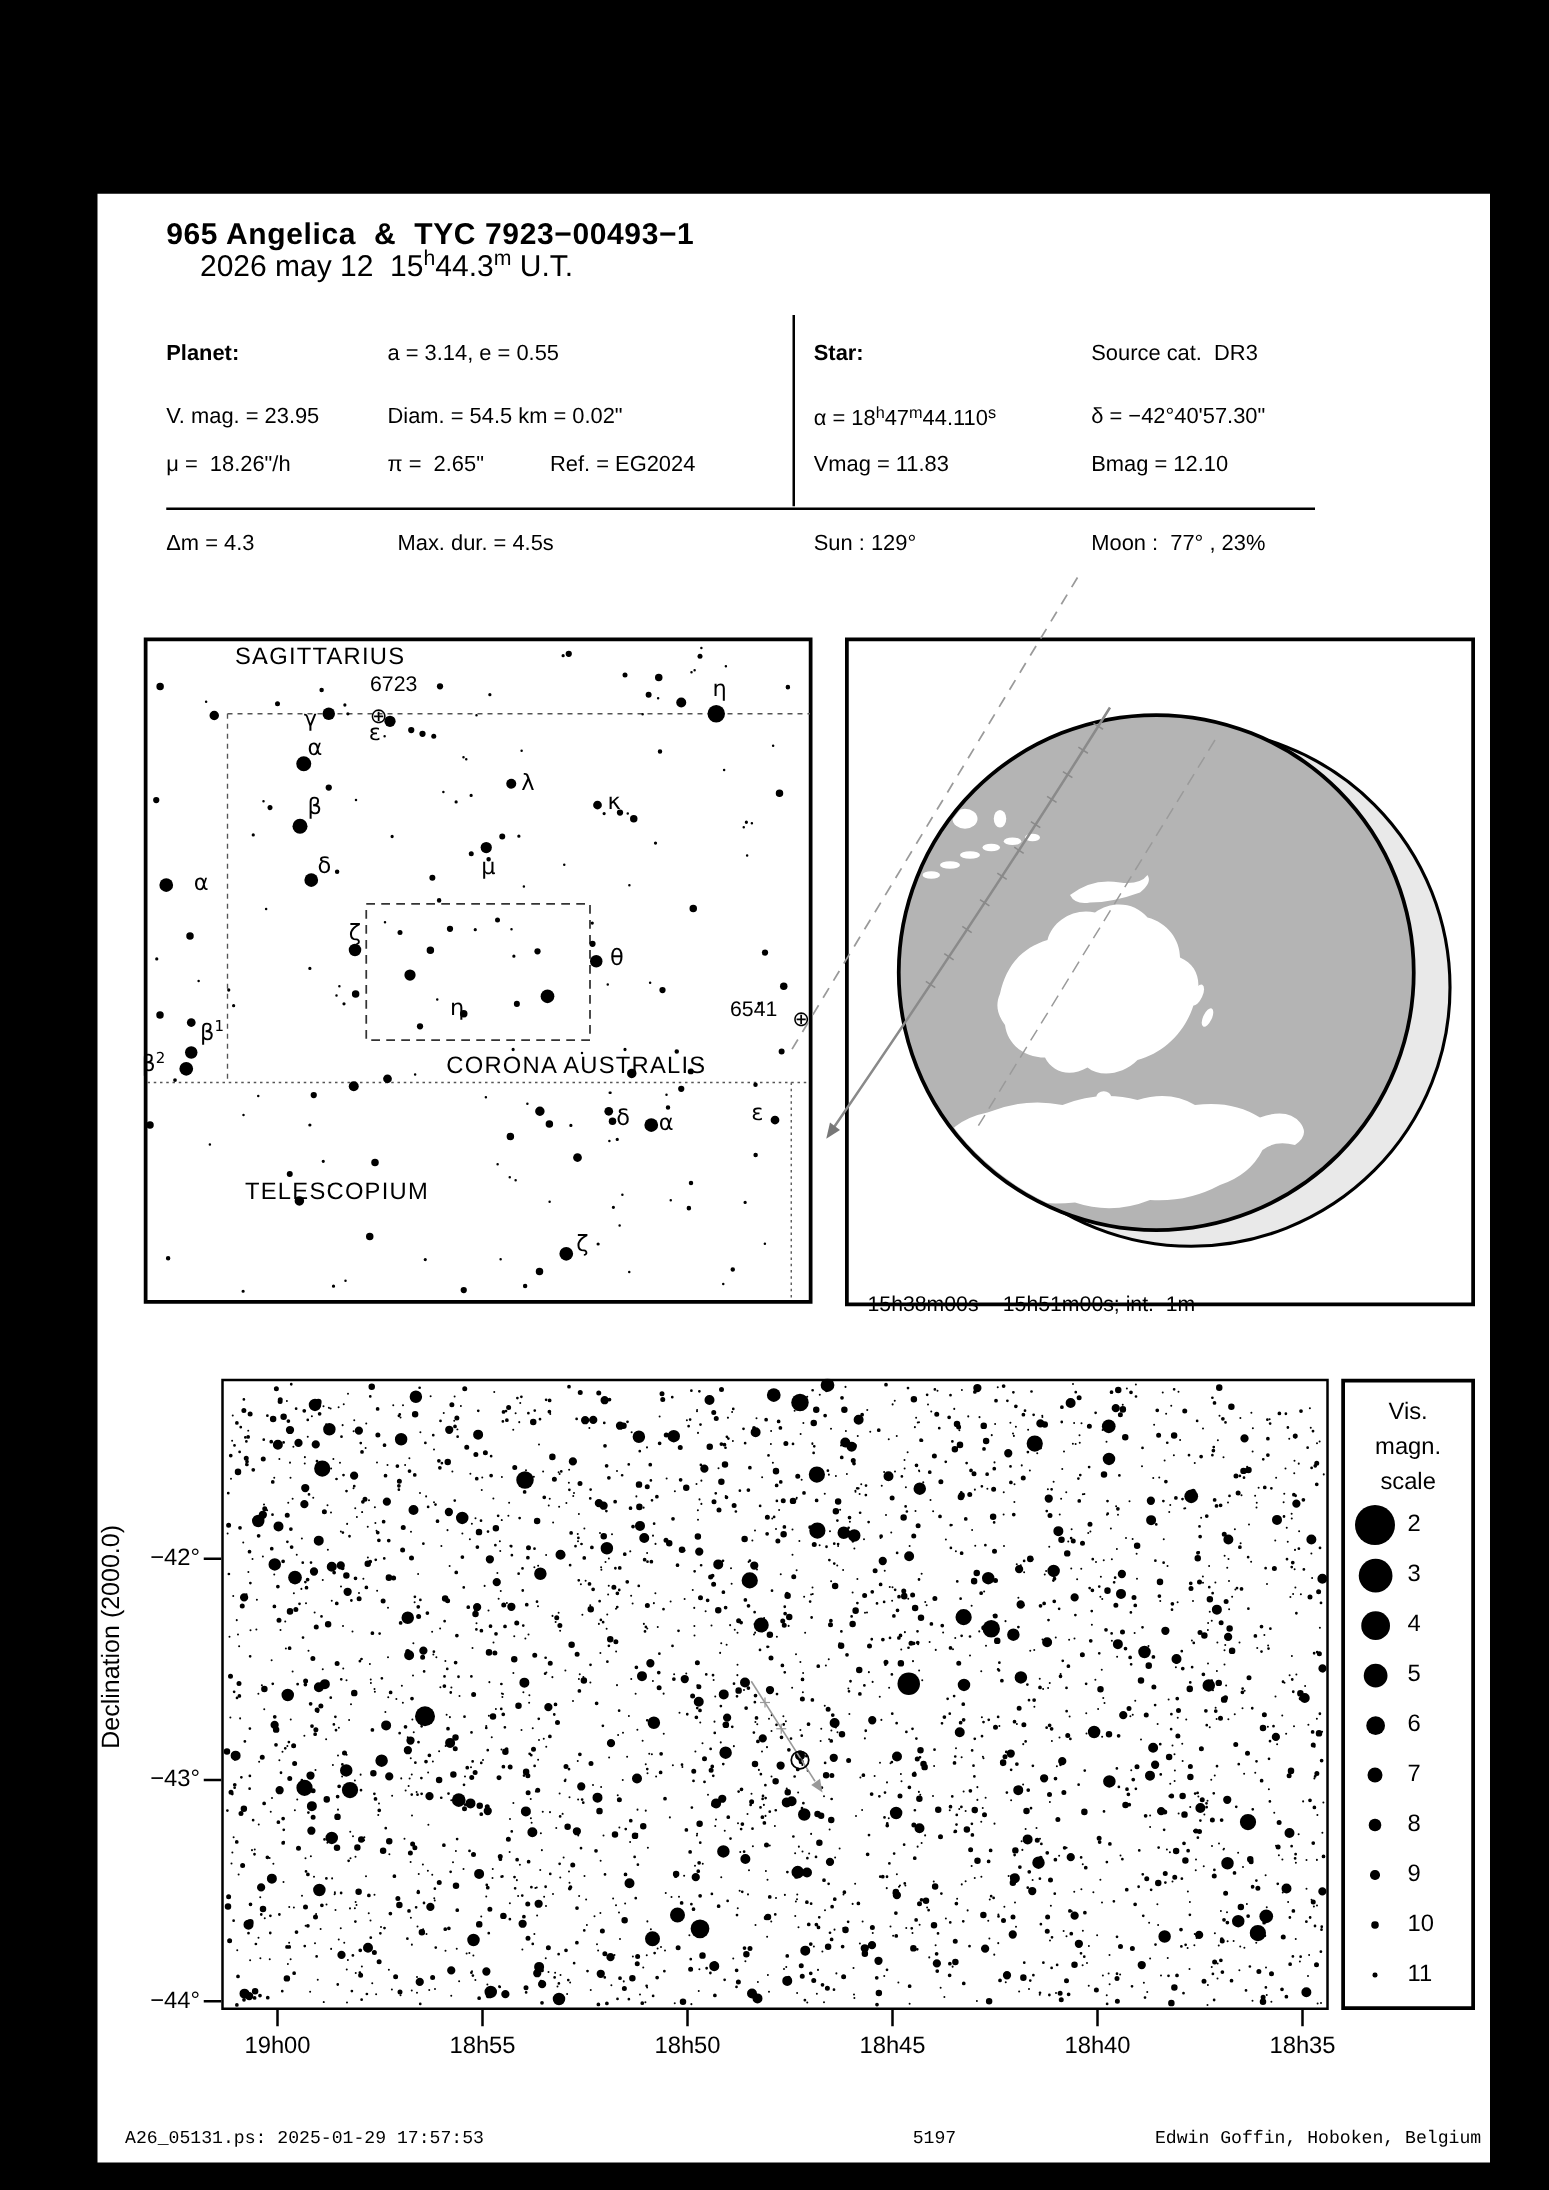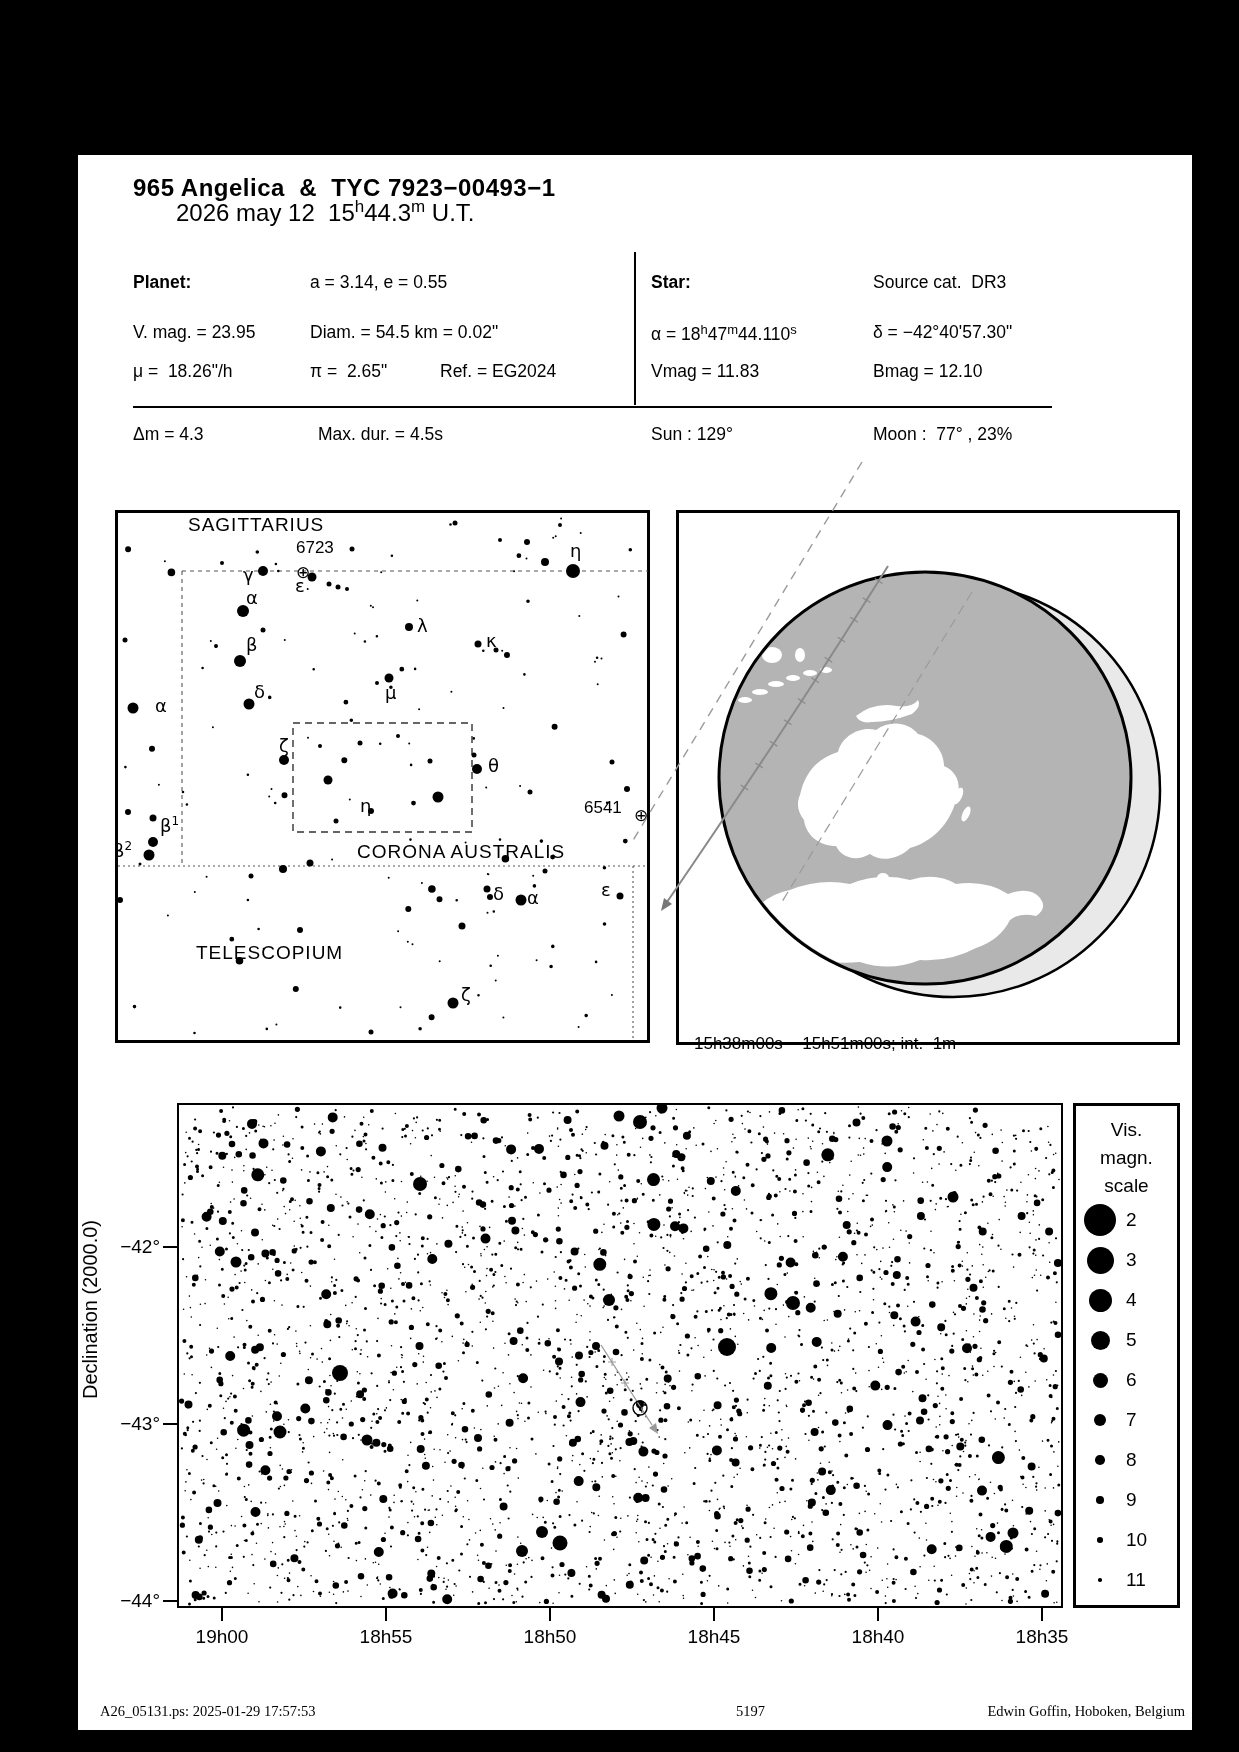--- a/index.html
+++ b/index.html
@@ -1,42 +1,42 @@
 <!DOCTYPE html>
 <html><head>
 <meta charset="utf-8">
 <style>
   html,body{margin:0;padding:0;background:#000;}
   .page{position:relative;width:1239px;height:1752px;background:#000;overflow:hidden;
         font-family:"Liberation Sans","DejaVu Sans",sans-serif;color:#000;}
   .paper-bg{position:absolute;left:78px;top:155px;width:1114px;height:1575px;background:#fff;}
   .abs{position:absolute;white-space:pre;}
   .title{left:133px;top:150px;font-size:24px;font-weight:bold;letter-spacing:.5px;margin-top:24px;}
-  .subtitle{left:176px;top:197px;font-size:24px;}
+  .subtitle{left:160px;top:197px;font-size:24px;}
   .subtitle sup{font-size:17px;vertical-align:9px;}
   .cell{font-size:17.5px;}
   .cell sup{font-size:13px;vertical-align:6px;}
   .bold{font-weight:bold;}
   .vrule{position:absolute;left:634px;top:252px;width:2px;height:153px;background:#000;}
   .hrule{position:absolute;left:133px;top:406px;width:919px;height:2px;background:#000;}
   .panelbg{position:absolute;background:#fff;border:3px solid #000;box-sizing:border-box;}
   svg.layer{position:absolute;pointer-events:none;}
   .caption{font-size:17px;z-index:6;margin-top:16px;}
   .ticklabel{position:absolute;font-size:19px;text-align:center;width:76px;}
   .yticklabel{position:absolute;font-size:19px;text-align:right;width:60px;}
   .tickmark{position:absolute;background:#000;}
   .axislabel{position:absolute;font-size:20px;}
   .ylab{left:-45px;top:1298px;width:270px;text-align:center;transform:rotate(-90deg);}
   .xlab{left:420px;top:1652px;width:400px;text-align:center;}
   .legend-title{position:absolute;left:1073px;top:1116px;width:107px;text-align:center;
                 font-size:19px;line-height:28px;z-index:6;}
   .legend-row{position:absolute;z-index:6;}
   .legend-dot{position:absolute;background:#000;border-radius:50%;}
   .legend-mag{position:absolute;font-size:19px;}
-  .footer{font-size:14.5px;font-family:Liberation Serif, serif;top:1703px;}
+  .footer{font-size:14.5px;font-family:Liberation Mono, monospace;top:1703px;}
 </style>
 </head>
 <body>
 
 <div class="page">
   <div class="paper-bg"></div>
 
   <div class="abs title">965 Angelica  &amp;  TYC 7923−00493−1</div>
   <div class="abs subtitle"><span>2026 may 12  15</span><sup>h</sup><span>44.3</span><sup>m</sup><span> U.T.</span></div>
 

